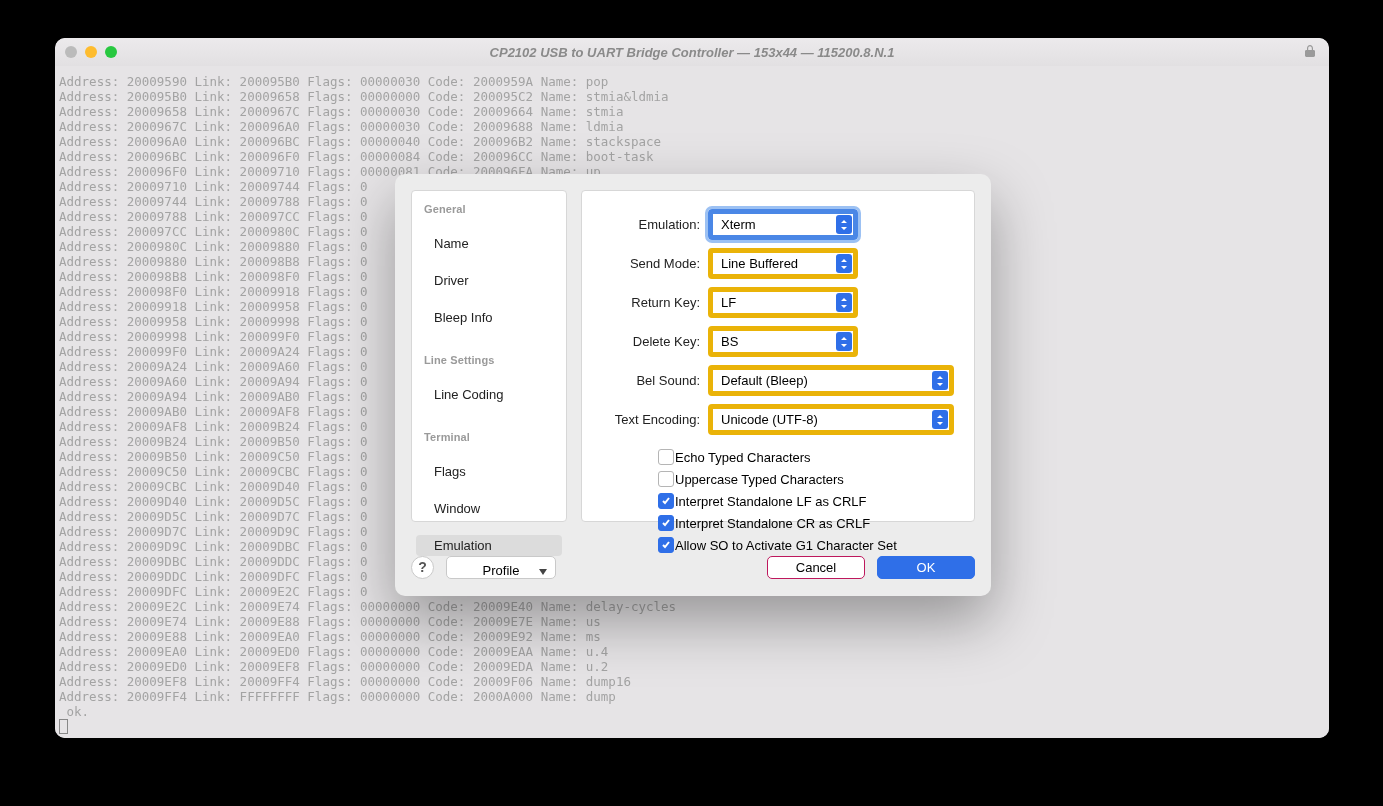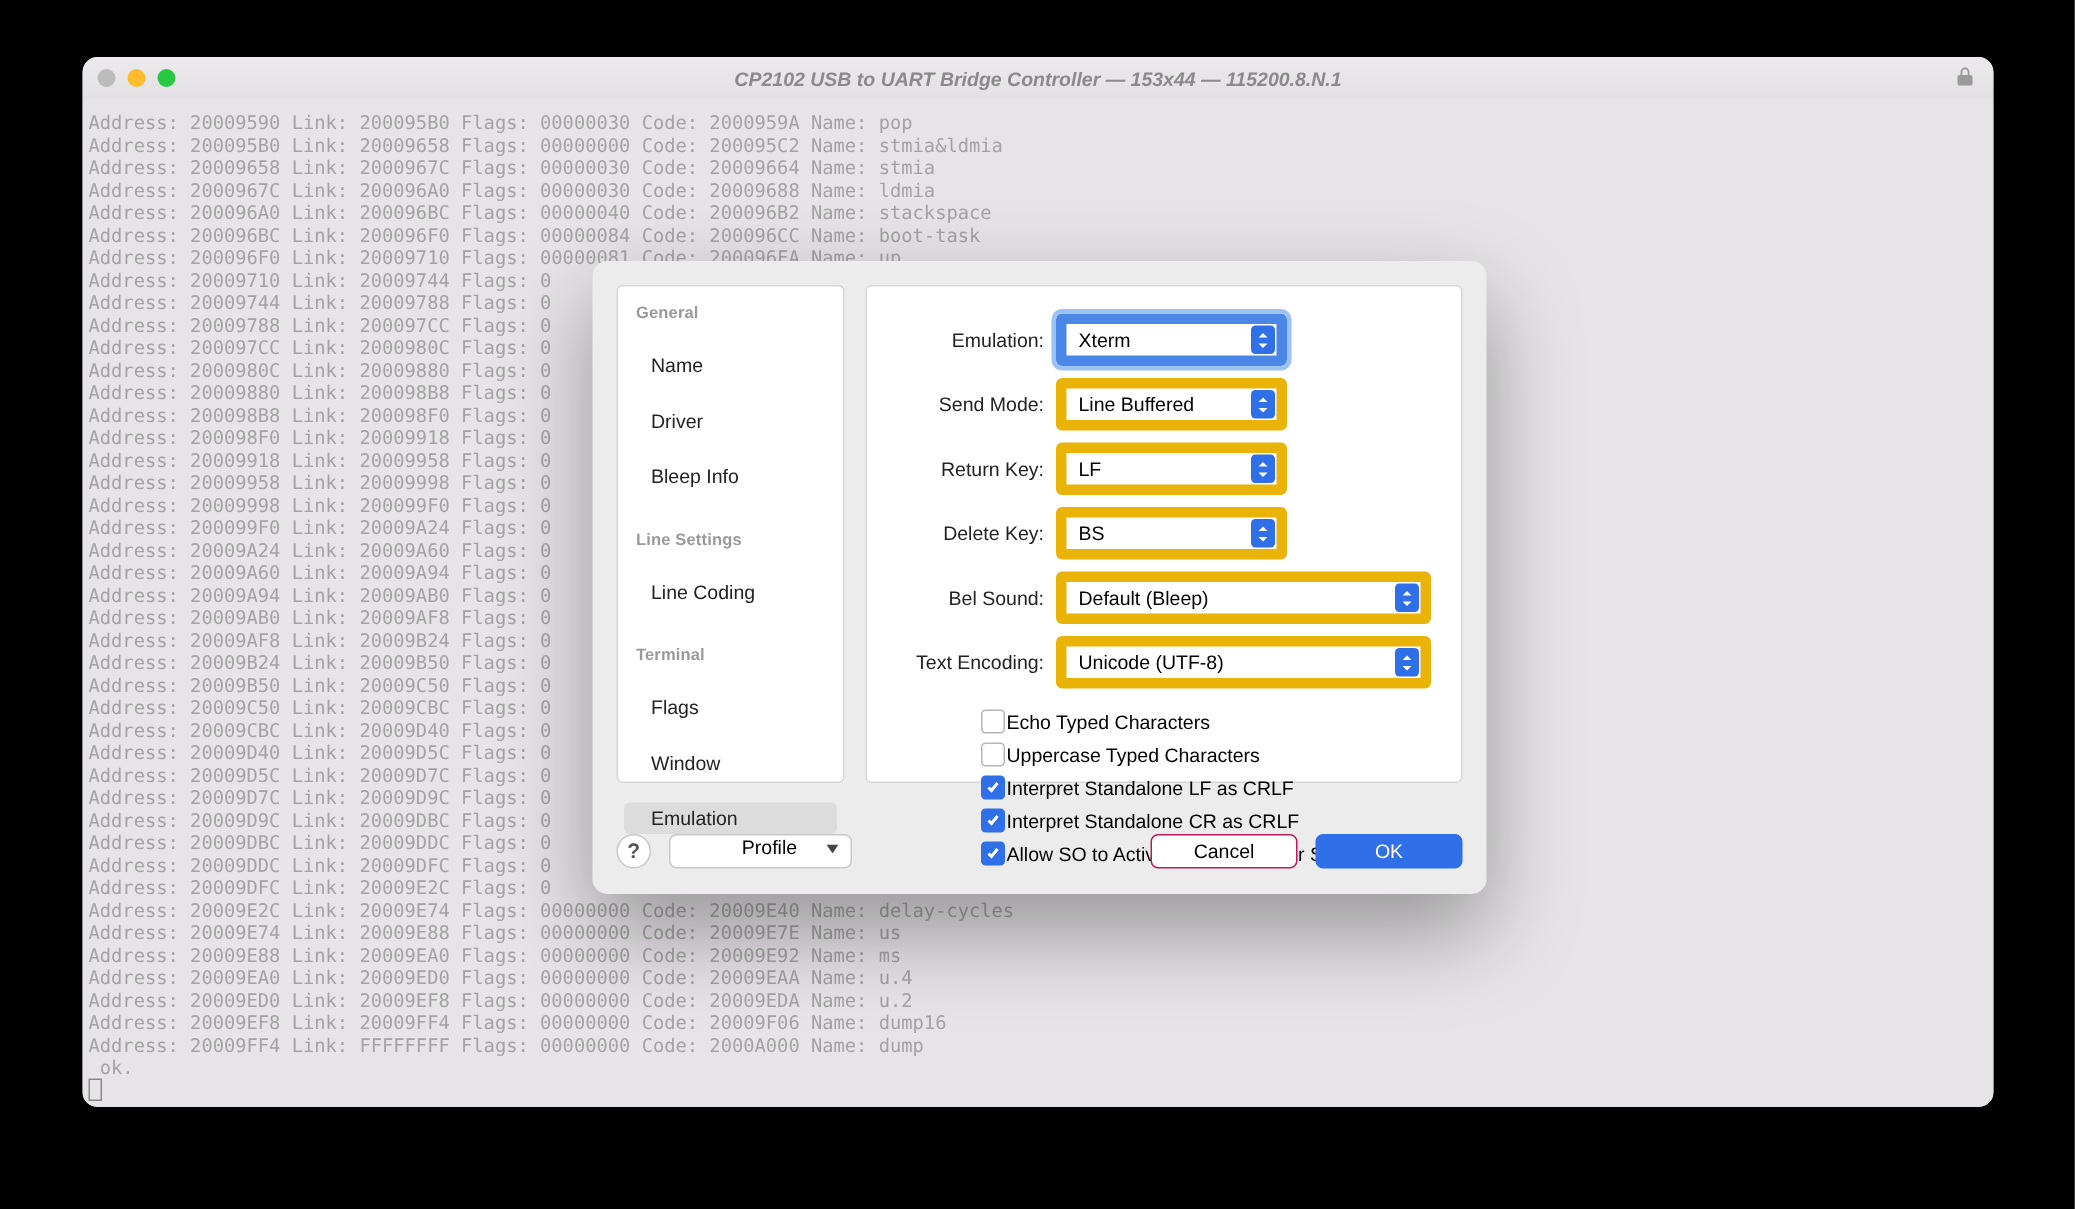--- a/index.html
+++ b/index.html
@@ -18,31 +18,31 @@
   .dialog{position:absolute;left:395px;top:174px;width:596px;height:422px;background:#ececec;border-radius:10px;box-shadow:0 25px 60px rgba(0,0,0,.35);}
   .dbody{display:flex;height:calc(100% - 58px);padding:16px;box-sizing:border-box;gap:14px;}
   .sidepanel{width:156px;background:#fff;border:1px solid #d7d7d7;border-radius:4px;padding:6px 0;box-sizing:border-box;}
   .section-h{color:#9a9a9a;font-size:11px;font-weight:600;padding:6px 12px 2px;letter-spacing:.01em;}
   .section-h.later{padding-top:10px;}
   .sitem{font-size:13px;color:#222;padding:3px 12px 3px 18px;border-radius:4px;margin:16px 4px;}
   .sitem.sel{background:#dcdcdc;}
   .form{flex:1;background:#fff;border:1px solid #d7d7d7;border-radius:4px;padding:18px 20px 16px 20px;box-sizing:border-box;}
   .row{display:flex;align-items:center;margin-bottom:8px;}
   .row .lbl{width:98px;text-align:right;margin-right:8px;font-size:13px;color:#222;}
-  .select{position:relative;height:21px;background:#fff;border:7px solid #eab308;border-radius:4px;display:flex;align-items:center;padding:0 22px 0 8px;font-size:13px;}
+  .select{position:relative;height:21px;background:#fff;border:5px solid #eab308;border-radius:4px;display:flex;align-items:center;padding:0 22px 0 8px;font-size:13px;}
   .select.foc{outline:3px solid #9cc1f3;border-color:#4a87e6;}
   .stepper{position:absolute;right:1px;top:1px;bottom:1px;width:16px;background:#2f6fe8;border-radius:3px;display:flex;flex-direction:column;align-items:center;justify-content:center;}
   .stepper svg{display:block;}
   .checks{margin-top:14px;margin-left:56px;}
   .chk{display:flex;align-items:center;gap:1px;font-size:13px;margin-bottom:6px;}
   .box{width:14px;height:14px;border:1px solid #b5b5b5;border-radius:3px;background:#fff;display:flex;align-items:center;justify-content:center;}
   .box.on{background:#2f6fe8;border-color:#2f6fe8;}
   .dfoot{height:58px;display:flex;align-items:center;padding:0 16px;border-top:none;}
   .help{width:21px;height:21px;border-radius:50%;border:1px solid #c9c9c9;font-weight:700;color:#555;font-size:14px;display:flex;align-items:center;justify-content:center;background:#fff;}
-  .profile{width:108px;height:21px;border:1px solid #c9c9c9;border-radius:5px;background:#fff;display:flex;align-items:flex-start;justify-content:center;font-size:13px;position:relative;margin-left:12px;padding-left:12px;}
+  .profile{width:108px;height:21px;border:1px solid #c9c9c9;border-radius:5px;background:#fff;display:flex;align-items:flex-end;justify-content:center;font-size:13px;position:relative;margin-left:12px;}
   .profile .caret{position:absolute;right:8px;}
   .spacer{flex:1;}
   .btn{height:21px;min-width:96px;border:1px solid #be185d;border-radius:5px;background:#fff;display:flex;align-items:center;justify-content:center;font-size:13px;}
   .btn.primary{background:#2f6fe8;border-color:#2f6fe8;color:#fff;margin-left:12px;}
 </style>
 </head>
 <body>
 
 <div class="window">
   <div class="titlebar">

